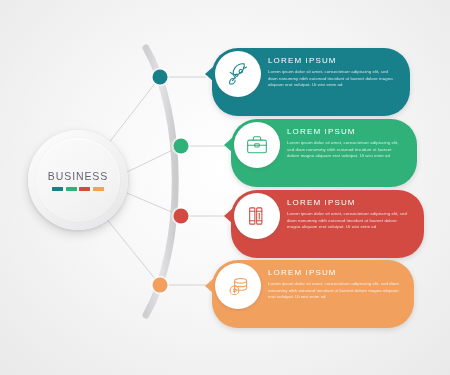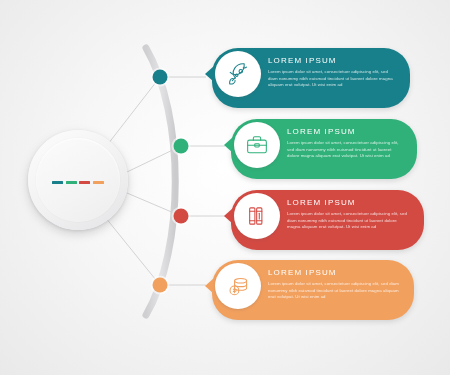--- a/index.html
+++ b/index.html
@@ -68,21 +68,21 @@
   }
   .swatch {
     width: 11px;
     height: 3.5px;
     border-radius: 0.5px;
   }
 
   
   .card {
     position: absolute;
-    height: 60px;
+    height: 68px;
     border-radius: 26px;
     box-shadow: 0 2px 5px rgba(110,110,115,0.22);
   }
   .card-tail {
     position: absolute;
     left: -7px;
     top: 18px;
     width: 0;
     height: 0;
     border-top: 8px solid transparent;
@@ -167,20 +167,21 @@
         <circle cx="181" cy="146" r="7.5" fill="#2FB179"></circle>
         <circle cx="181" cy="216" r="9.5" fill="#ffffff" opacity="0.55"></circle>
         <circle cx="181" cy="216" r="7.5" fill="#D34A43"></circle>
         <circle cx="160" cy="285" r="9.5" fill="#ffffff" opacity="0.55"></circle>
         <circle cx="160" cy="285" r="7.5" fill="#F2A05E"></circle>
       </g>
   </svg>
 
   <div id="hub">
     <div id="hub-inner">
+      <div class="hub-line">BUSINESS</div>
       <div id="hub-swatches">
           <div class="swatch" style="background: rgb(24, 128, 138);"></div>
           <div class="swatch" style="background: rgb(47, 177, 121);"></div>
           <div class="swatch" style="background: rgb(211, 74, 67);"></div>
           <div class="swatch" style="background: rgb(242, 160, 94);"></div>
         </div>
     </div>
   </div>
 
   <div class="card" id="card-0" style="background: rgb(24, 128, 138);">

